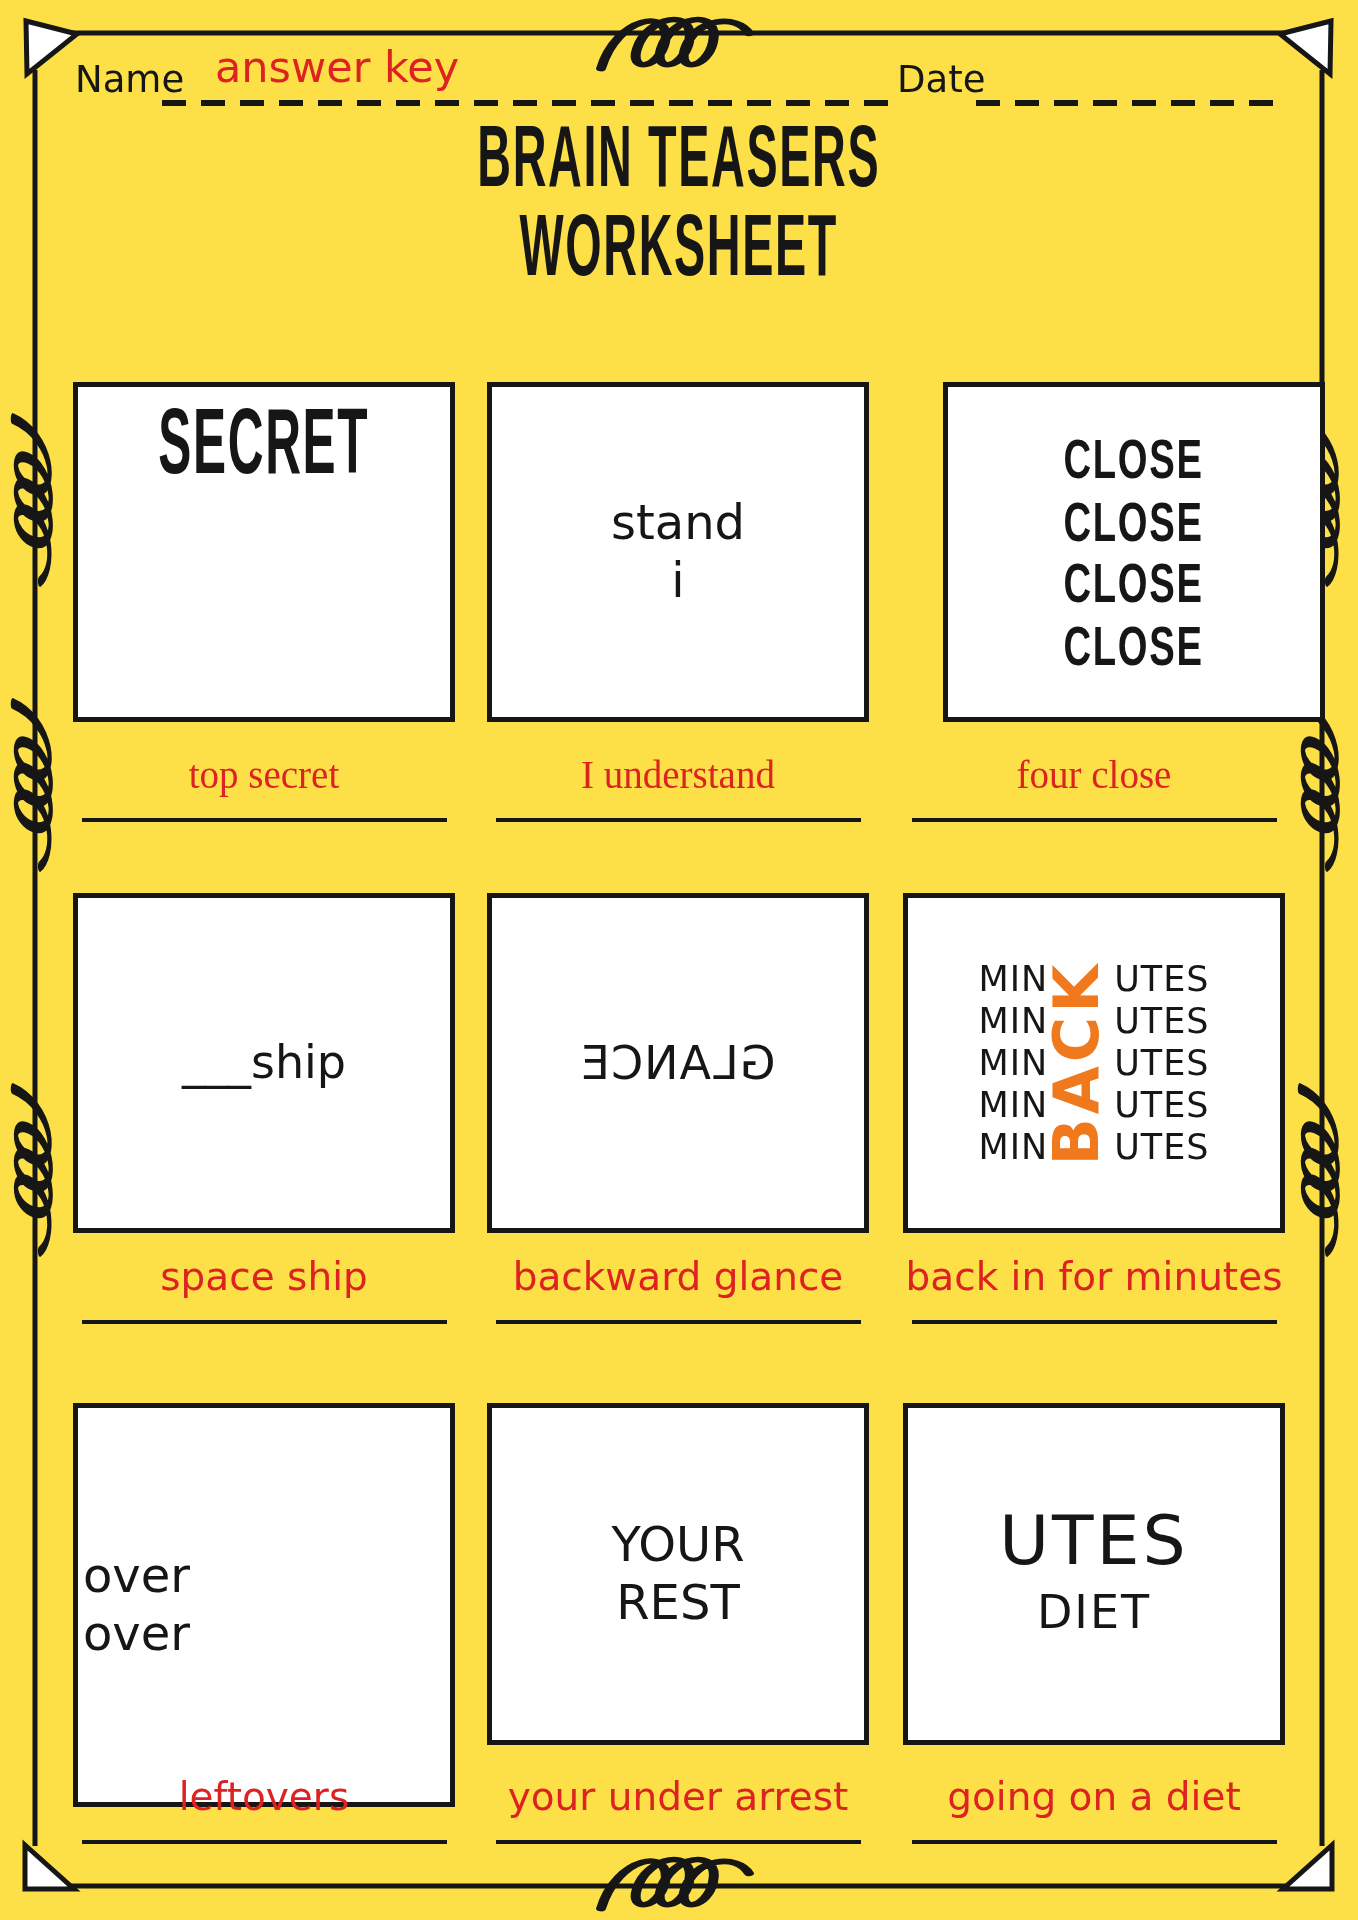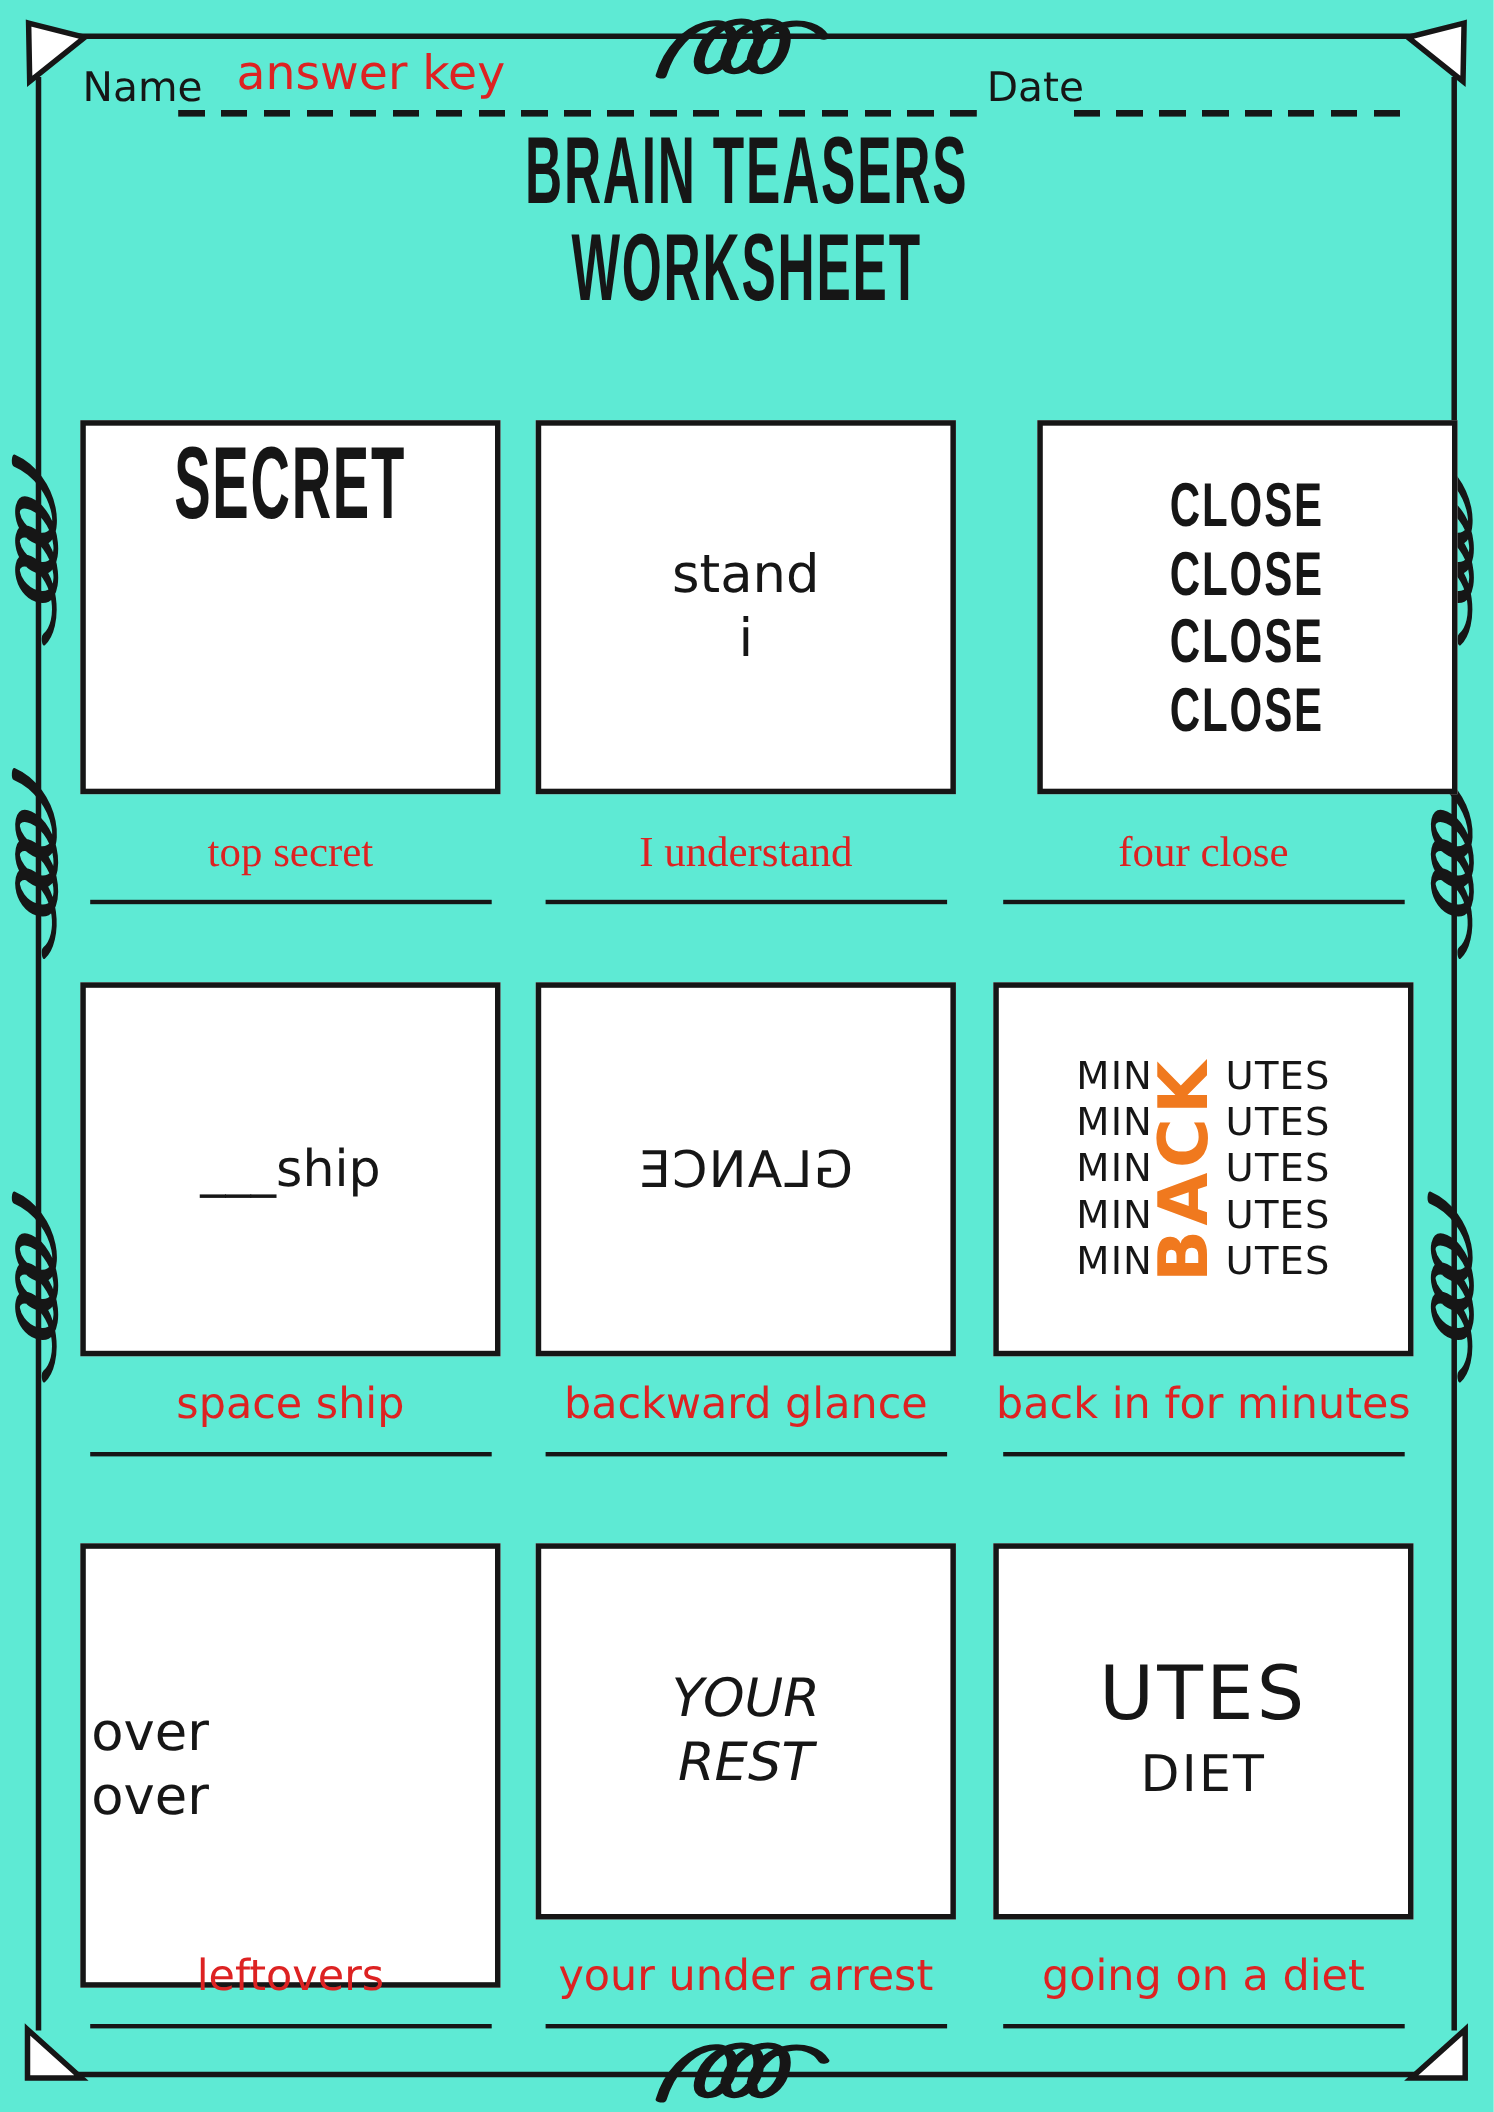--- a/index.html
+++ b/index.html
@@ -2,21 +2,21 @@
 <html><head>
 <meta charset="utf-8">
 <style>
   :root{
     --ink:#161616;
     --red:#DD2222;
     --orange:#F0791E;
   }
   html,body{margin:0;padding:0;background:#fff;}
   .page{
-    position:relative;width:1358px;height:1920px;background:#5eead4;
+    position:relative;width:1358px;height:1920px;background:#fde047;
     font-family:"DejaVu Sans",sans-serif;color:var(--ink);overflow:hidden;
   }
   .frame{position:absolute;left:0;top:0;width:1358px;height:1920px;}
 
   
   .hand-label{position:absolute;font-size:37px;white-space:nowrap;}
   .name-label{left:75px;top:58px;}
   .date-label{left:897px;top:58px;}
   .dash-line{
     position:absolute;height:6px;top:100px;
@@ -44,21 +44,21 @@
     display:flex;flex-direction:column;align-items:center;justify-content:center;
     text-align:center;
   }
   .b1{left:73px;top:382px;justify-content:flex-start;}
   .b2{left:487px;top:382px;}
   .b3{left:903px;top:382px;margin-left:40px;}
   .b4{left:73px;top:893px;}
   .b5{left:487px;top:893px;}
   .b6{left:903px;top:893px;}
   .b7{left:73px;top:1403px;height:404px;align-items:flex-start;text-align:left;padding-left:5px;}
-  .b8{left:487px;top:1403px;height:342px;font-style:italic;}
+  .b8{left:487px;top:1403px;height:342px;}
   .b9{left:903px;top:1403px;height:342px;}
 
   .marker{
     display:inline-block;font-family:"Liberation Sans",sans-serif;font-weight:bold;
     transform-origin:top center;
   }
   .secret-text{font-size:62px;letter-spacing:2px;transform:scale(0.8,1.5);}
   .close-stack{font-size:45px;line-height:1.1;letter-spacing:2px;transform:scale(0.85,1.25);transform-origin:center;}
   .close-stack span{display:block;}
 

